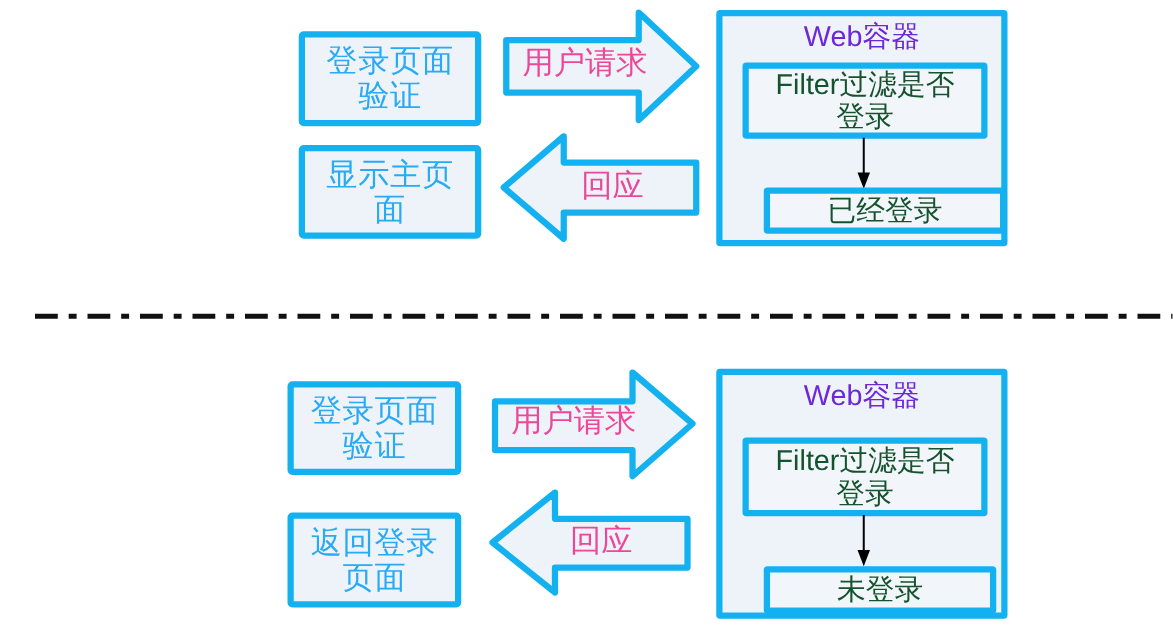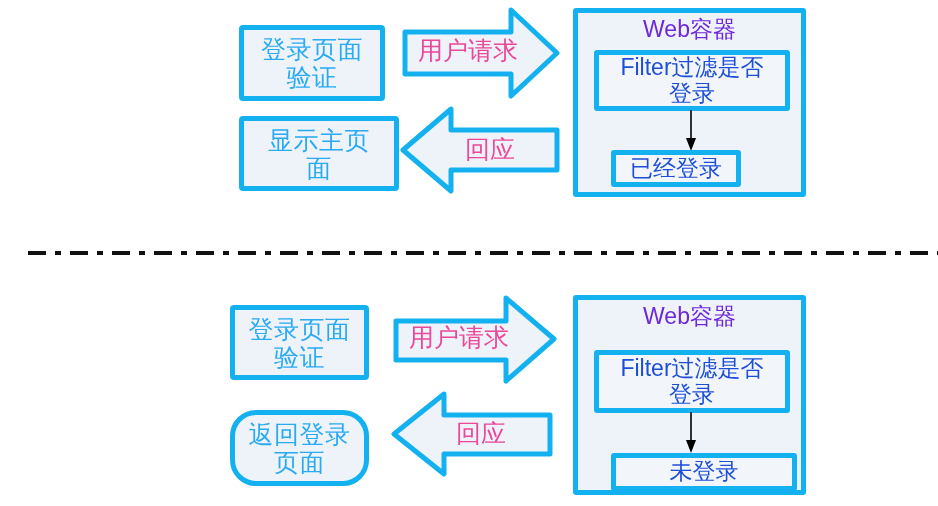--- a/index.html
+++ b/index.html
@@ -56,21 +56,21 @@
     line-height: 1.1;
   }
 
   
   .inner-box {
     position: absolute;
     box-sizing: border-box;
     border: 5px solid #14b1f0;
     border-radius: 3px;
     background: #f2f6fb;
-    color: #1d4ed8;
+    color: #14532d;
     display: flex;
     align-items: center;
     justify-content: center;
     text-align: center;
     line-height: 1.1;
     font-size: 23px;
     white-space: pre-line;
   }
 
   
@@ -111,21 +111,21 @@
   }
 </style>
 </head>
 <body>
 
 <div id="canvas">
 
   <div class="box" style="left:211px; top:25px; width:146px; height:76px;">登录页面
 验证</div>
 
-  <div class="box" style="left:211px; top:116px; width:160px; height:75px;">显示主页
+  <div class="box" style="left:211px; top:116px; width:146px; height:75px;">显示主页
 面</div>
 
   <div class="block-arrow" style="left:373px; top:4px; width:160px; height:98px;">
     <svg viewBox="0 0 160 98" preserveAspectRatio="none">
       <polygon points="4,28 110,28 110,6 156,49 110,92 110,70 4,70" fill="#eef3fa" stroke="#14b1f0" stroke-width="5" stroke-linejoin="round"></polygon>
     </svg>
   </div>
   <div class="arrow-label" style="left:390px; top:38px;">用户请求</div>
 
   <div class="block-arrow" style="left:371px; top:104px; width:162px; height:92px;">
@@ -142,28 +142,28 @@
   <div class="inner-box" style="left:566px; top:50px; width:196px; height:61px;">Filter过滤是否
 登录</div>
 
   <div class="connector" style="left:650px; top:110px; width:26px; height:42px;">
     <svg viewBox="0 0 26 42">
       <line x1="13" y1="0" x2="13" y2="31" stroke="#000000" stroke-width="1.6"></line>
       <polygon points="13,41 8,28 18,28" fill="#000000"></polygon>
     </svg>
   </div>
 
-  <div class="inner-box" style="left:583px; top:150px; width:130px; height:37px;">已经登录</div>
+  <div class="inner-box" style="left:583px; top:150px; width:194px; height:37px;">已经登录</div>
 
   <div class="divider-dashdot" style="left:0px; top:251px; width:938px;"></div>
 
   <div class="box" style="left:202px; top:305px; width:139px; height:75px;">登录页面
 验证</div>
 
-  <div class="box" style="left:202px; top:410px; width:139px; height:76px;border-radius:26px;">返回登录
+  <div class="box" style="left:202px; top:410px; width:139px; height:76px;">返回登录
 页面</div>
 
   <div class="block-arrow" style="left:364px; top:292px; width:166px; height:95px;">
     <svg viewBox="0 0 166 95" preserveAspectRatio="none">
       <polygon points="4,29 114,29 114,6 162,47 114,89 114,68 4,68" fill="#eef3fa" stroke="#14b1f0" stroke-width="5" stroke-linejoin="round"></polygon>
     </svg>
   </div>
   <div class="arrow-label" style="left:381px; top:325px;">用户请求</div>
 
   <div class="block-arrow" style="left:362px; top:389px; width:164px; height:90px;">

